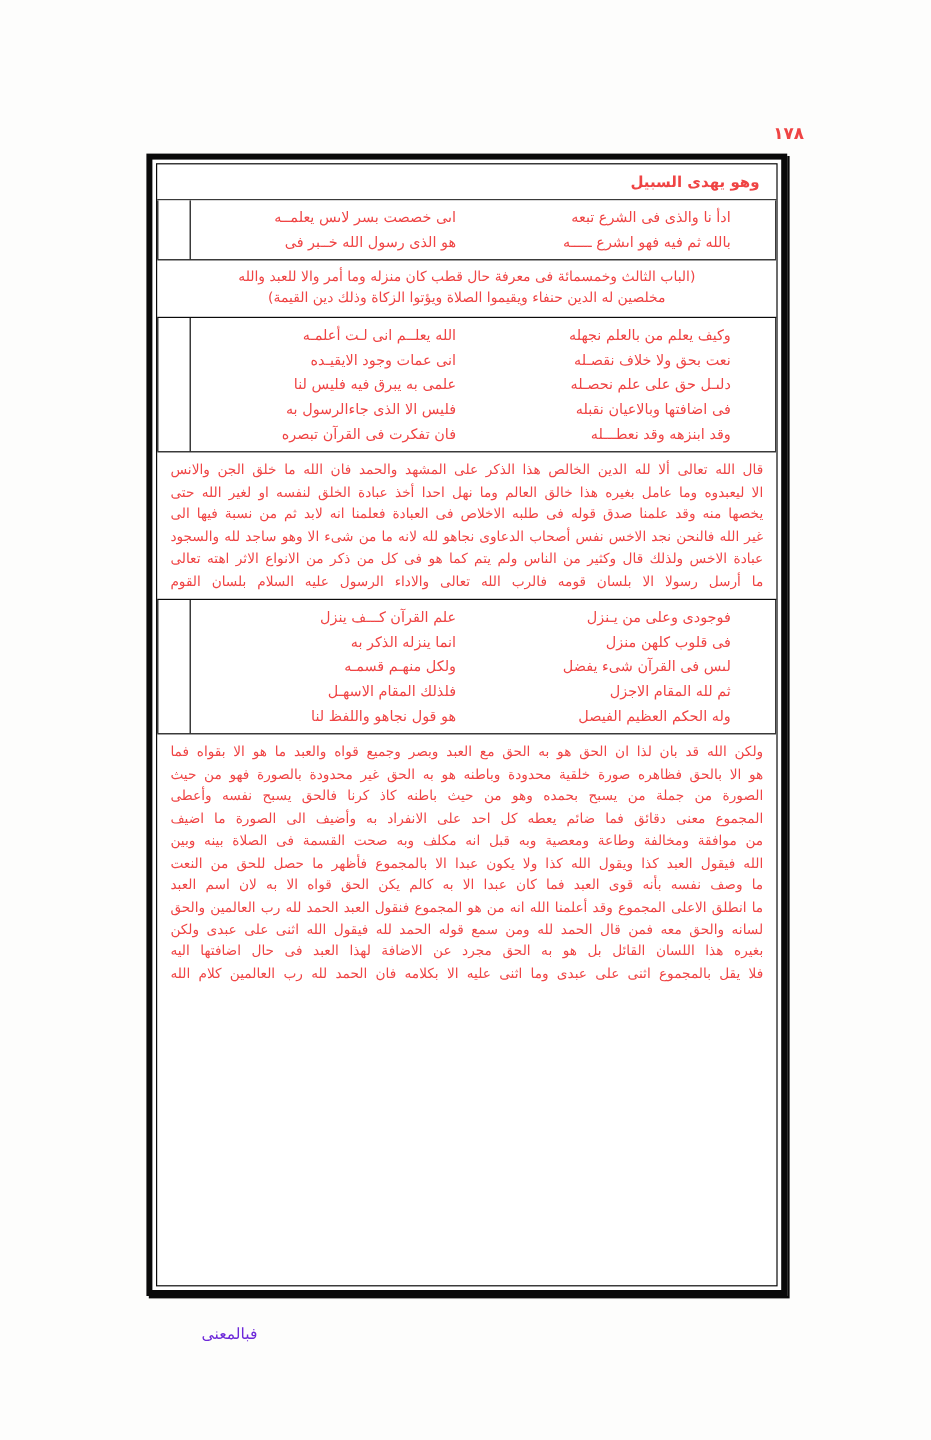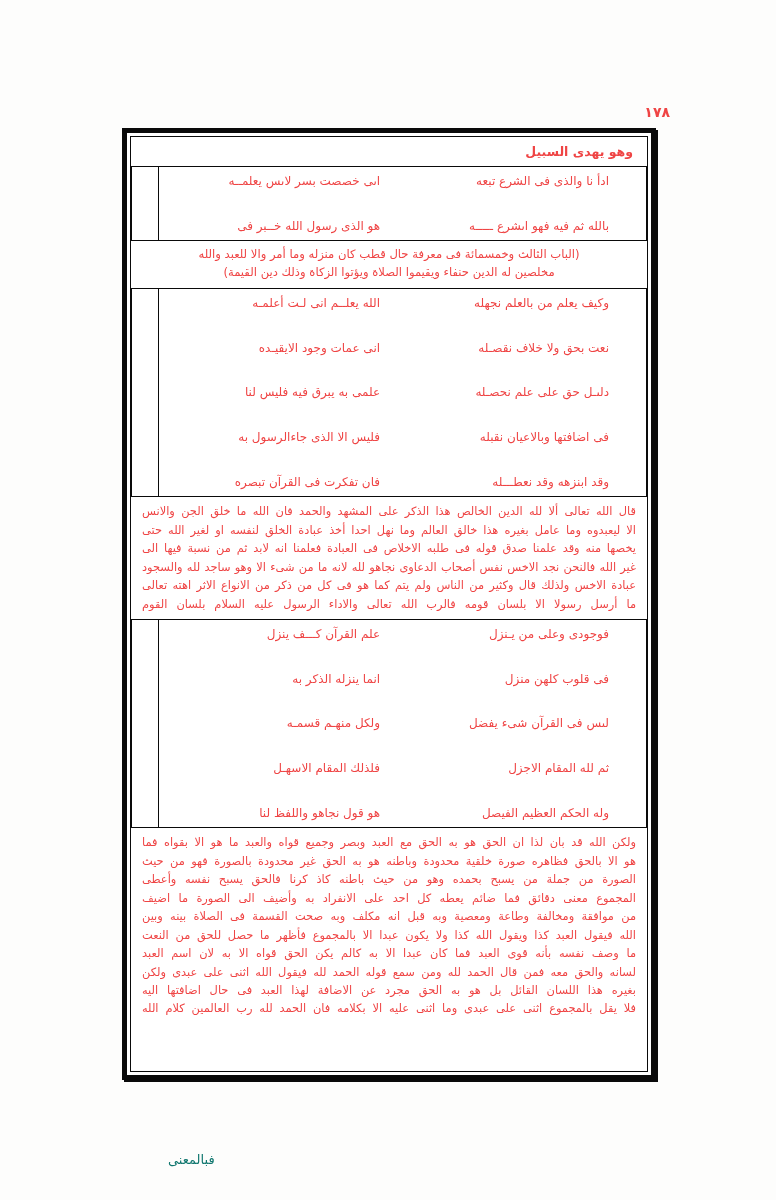--- a/index.html
+++ b/index.html
@@ -103,21 +103,20 @@
     border-right: 1.5px solid #0a0a0a;
     flex: 0 0 30px;
   }
   .verse-col {
     flex: 1 1 50%;
     padding: 4px 7px 4px 7px;
     box-sizing: border-box;
     display: flex;
     flex-direction: column;
     justify-content: center;
-    gap: 24px;
   }
   .verse-col.col-right {
     border-left: 1.5px solid #0a0a0a;
   }
   .verse-line {
     font-size: 12px;
     line-height: 1.72;
     white-space: nowrap;
     overflow: hidden;
     letter-spacing: 0.3px;
@@ -152,23 +151,23 @@
     text-align: justify;
     text-align-last: justify;
   }
 
   .spacer { flex: 1 1 auto; }
 
   
   .catchword {
     position: absolute;
     left: 168px;
-    top: 1152px;
+    top: 1105px;
     font-size: 13px;
-    color: #0f766e;
+    color: #6d28d9;
     direction: rtl;
   }
 </style>
 </head>
 <body>
 
 <div class="page">
 
   <div class="page-number ar">١٧٨</div>
 
@@ -245,20 +244,21 @@
       </div>
 
       <div class="prose-block last">
         <div class="ar prose-line">ولكن الله قد بان لذا ان الحق هو به الحق مع العبد وبصر وجميع قواه والعبد ما هو الا بقواه فما</div>
         <div class="ar prose-line">هو الا بالحق فظاهره صورة خلقية محدودة وباطنه هو به الحق غير محدودة بالصورة فهو من حيث</div>
         <div class="ar prose-line">الصورة من جملة من يسبح بحمده وهو من حيث باطنه كاذ كرنا فالحق يسبح نفسه وأعطى</div>
         <div class="ar prose-line">المجموع معنى دقائق فما ضائم يعطه كل احد على الانفراد به وأضيف الى الصورة ما اضيف</div>
         <div class="ar prose-line">من موافقة ومخالفة وطاعة ومعصية وبه قبل انه مكلف وبه صحت القسمة فى الصلاة بينه وبين</div>
         <div class="ar prose-line">الله فيقول العبد كذا ويقول الله كذا ولا يكون عبدا الا بالمجموع فأظهر ما حصل للحق من النعت</div>
         <div class="ar prose-line">ما وصف نفسه بأنه قوى العبد فما كان عبدا الا به كالم يكن الحق قواه الا به لان اسم العبد</div>
+        <div class="ar prose-line">ما انطلق الاعلى المجموع وقد أعلمنا الله انه من هو المجموع فنقول العبد الحمد لله رب العالمين والحق</div>
         <div class="ar prose-line">لسانه والحق معه فمن قال الحمد لله ومن سمع قوله الحمد لله فيقول الله اثنى على عبدى ولكن</div>
         <div class="ar prose-line">بغيره هذا اللسان القائل بل هو به الحق مجرد عن الاضافة لهذا العبد فى حال اضافتها اليه</div>
         <div class="ar prose-line">فلا يقل بالمجموع اثنى على عبدى وما اثنى عليه الا بكلامه فان الحمد لله رب العالمين كلام الله</div>
       </div>
 
       <div class="spacer"></div>
 
     </div>
   </div>
 

